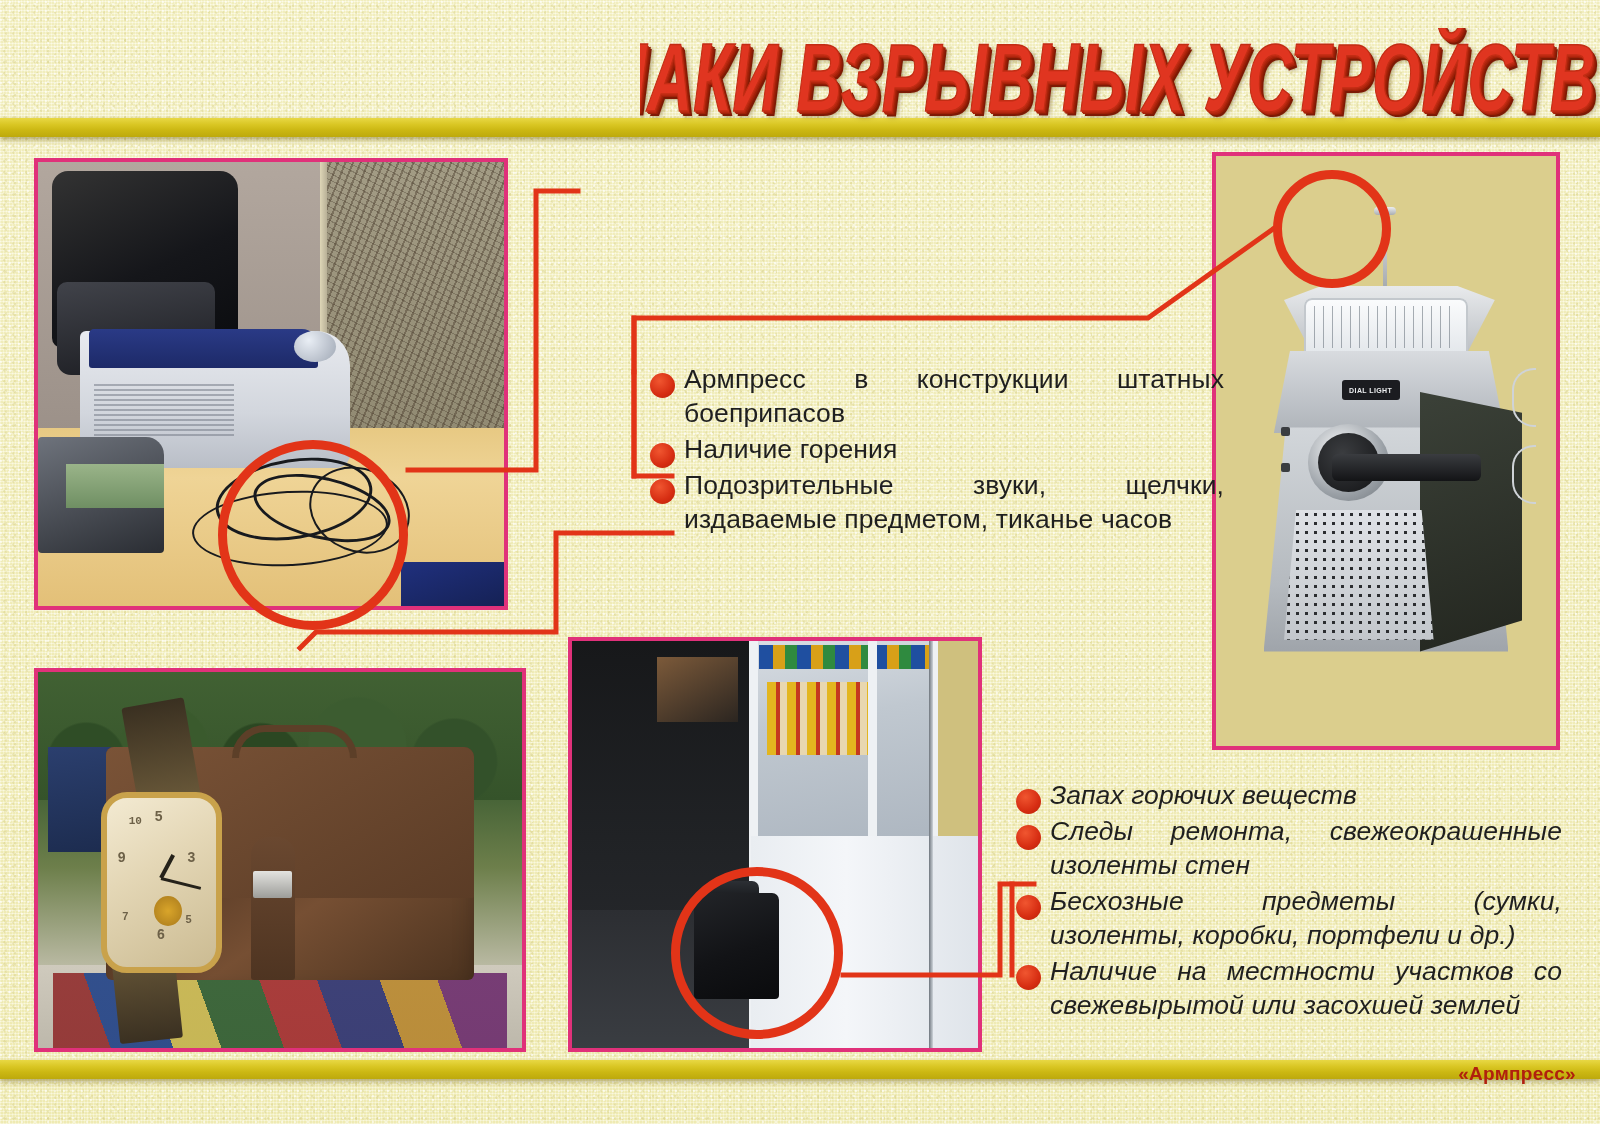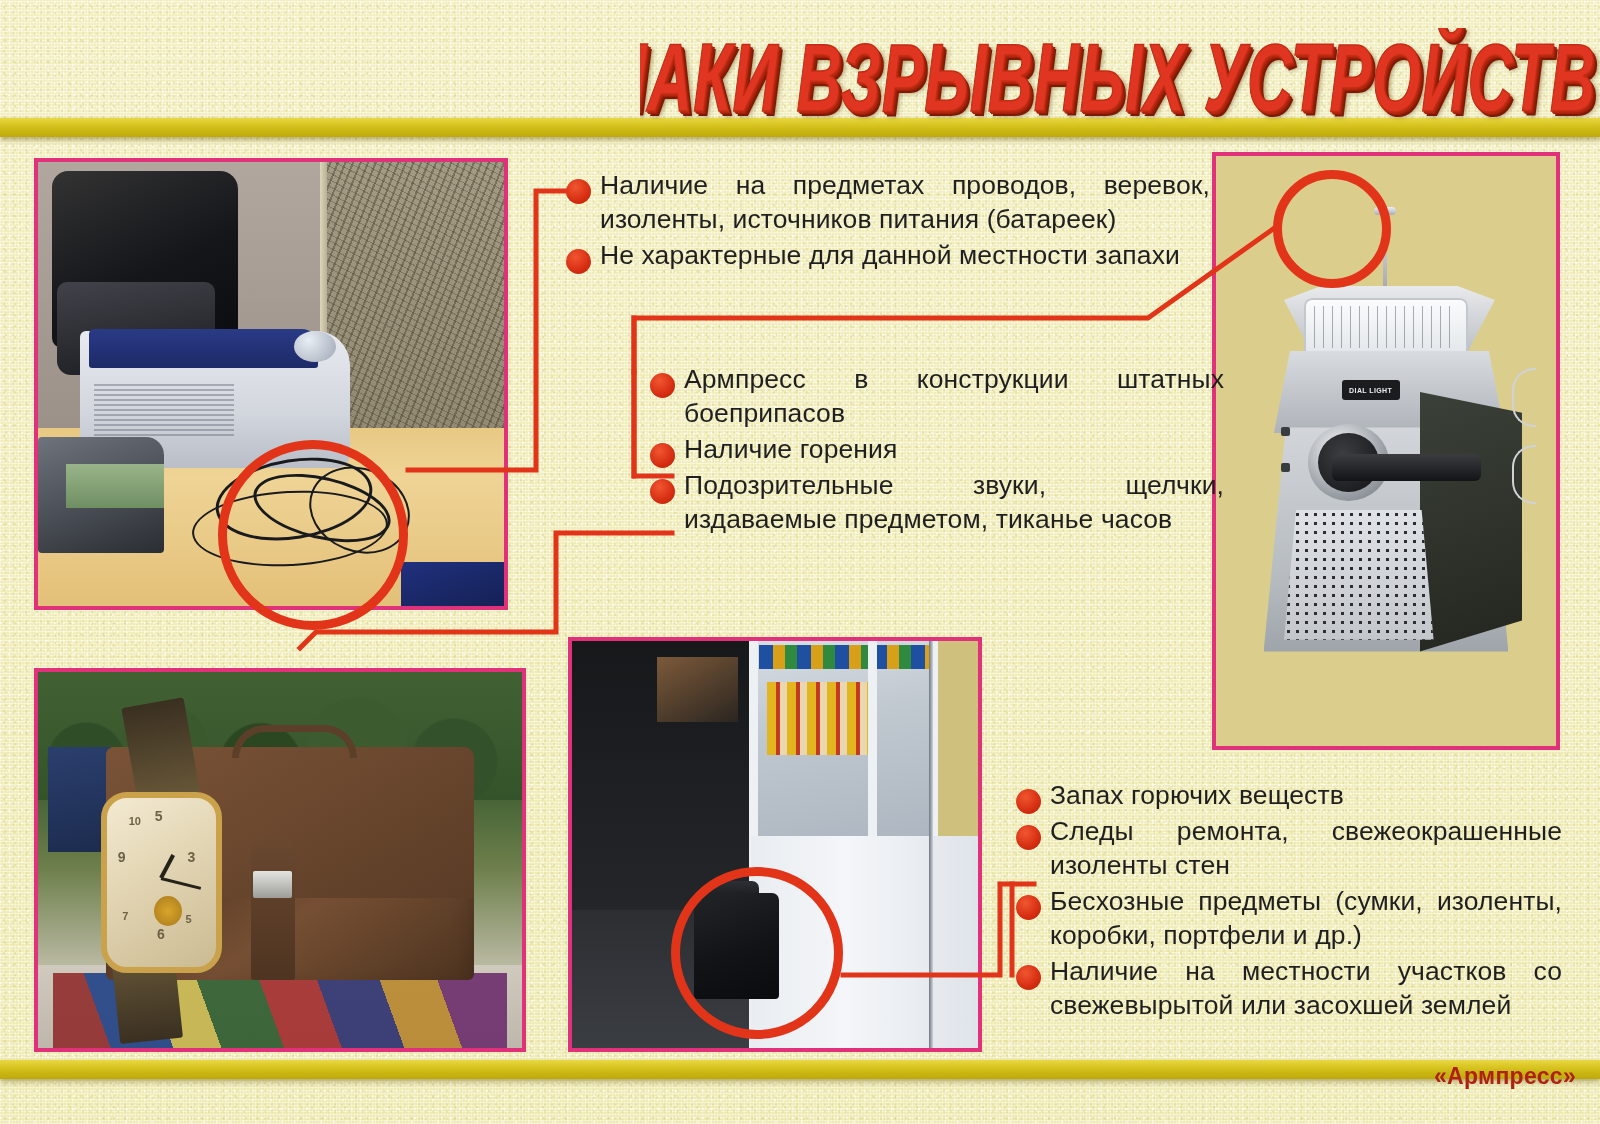--- a/index.html
+++ b/index.html
@@ -307,30 +307,30 @@
   }
   .bullet-text.nojust { text-align: left; }
 
   #txt-block-1 { left: 558px; top: 168px; width: 654px; }
   #txt-block-1 .bullet-text { width: 610px; }
 
   #txt-block-2 { left: 642px; top: 362px; width: 580px; }
   #txt-block-2 .bullet-text { width: 540px; }
 
   #txt-block-3 { left: 1008px; top: 778px; width: 560px; }
-  #txt-block-3 .bullet-text { width: 512px; }
+  #txt-block-3 .bullet-text { width: 512px; font-style: italic; }
 
   
   #publisher {
     position: absolute;
     right: 24px;
     top: 1063px;
     z-index: 9;
     font-family: "Liberation Sans", sans-serif;
-    font-size: 23px;
+    font-size: 19px;
     font-weight: 700;
     color: #b0200e;
     letter-spacing: .3px;
   }
 </style>
 </head>
 <body>
 
 <div id="poster">
 
@@ -375,21 +375,21 @@
       <div class="wt-handle"></div>
       <div class="wt-strap"></div>
       <div class="wt-buckle"></div>
       <div class="wt-watch-strap-t"></div>
       <div class="wt-watch-strap-b"></div>
       <div class="wt-watch">
         <div class="wt-dial-num" style="left:44%;top:6%;">5</div>
         <div class="wt-dial-num" style="left:74%;top:30%;">3</div>
         <div class="wt-dial-num" style="left:46%;top:76%;">6</div>
         <div class="wt-dial-num" style="left:10%;top:30%;">9</div>
-        <div class="wt-dial-num" style="left:20%;top:10%;font-size:11px;">10</div>
+        <div class="wt-dial-num" style="left:20%;top:10%;font-size:11px;font-family:Liberation Mono, monospace;">10</div>
         <div class="wt-dial-num" style="left:14%;top:66%;font-size:11px;">7</div>
         <div class="wt-dial-num" style="left:72%;top:68%;font-size:11px;">5</div>
         <div class="wt-bal"></div>
         <div class="wt-hand" style="left:50%;top:46%;width:24%;height:4px;transform:rotate(-62deg);"></div>
         <div class="wt-hand" style="left:50%;top:47%;width:38%;height:3px;transform:rotate(14deg);"></div>
       </div>
     </div>
   </div>
 
   <div class="photo" id="photo-shop">
@@ -451,30 +451,20 @@
       <polyline points="634,372 634,476"></polyline>
 
       <polyline points="300,648 316,632 556,632 556,533 672,533"></polyline>
 
       <polyline points="843,975 1000,975 1000,884 1034,884"></polyline>
 
       <polyline points="1012,884 1012,975"></polyline>
     </g>
   </svg>
 
-  <div class="txt-block" id="txt-block-1">
-    <div class="bullet-row">
-      <span class="bullet-dot"></span>
-      <div class="bullet-text">Наличие на предметах проводов, веревок, изоленты, источников питания (батареек)</div>
-    </div>
-    <div class="bullet-row">
-      <span class="bullet-dot"></span>
-      <div class="bullet-text nojust">Не характерные для данной местности запахи</div>
-    </div>
-  </div>
 
   <div class="txt-block" id="txt-block-2">
     <div class="bullet-row">
       <span class="bullet-dot"></span>
       <div class="bullet-text">Армпресс в конструкции штатных боеприпасов</div>
     </div>
     <div class="bullet-row">
       <span class="bullet-dot"></span>
       <div class="bullet-text nojust">Наличие горения</div>
     </div>

